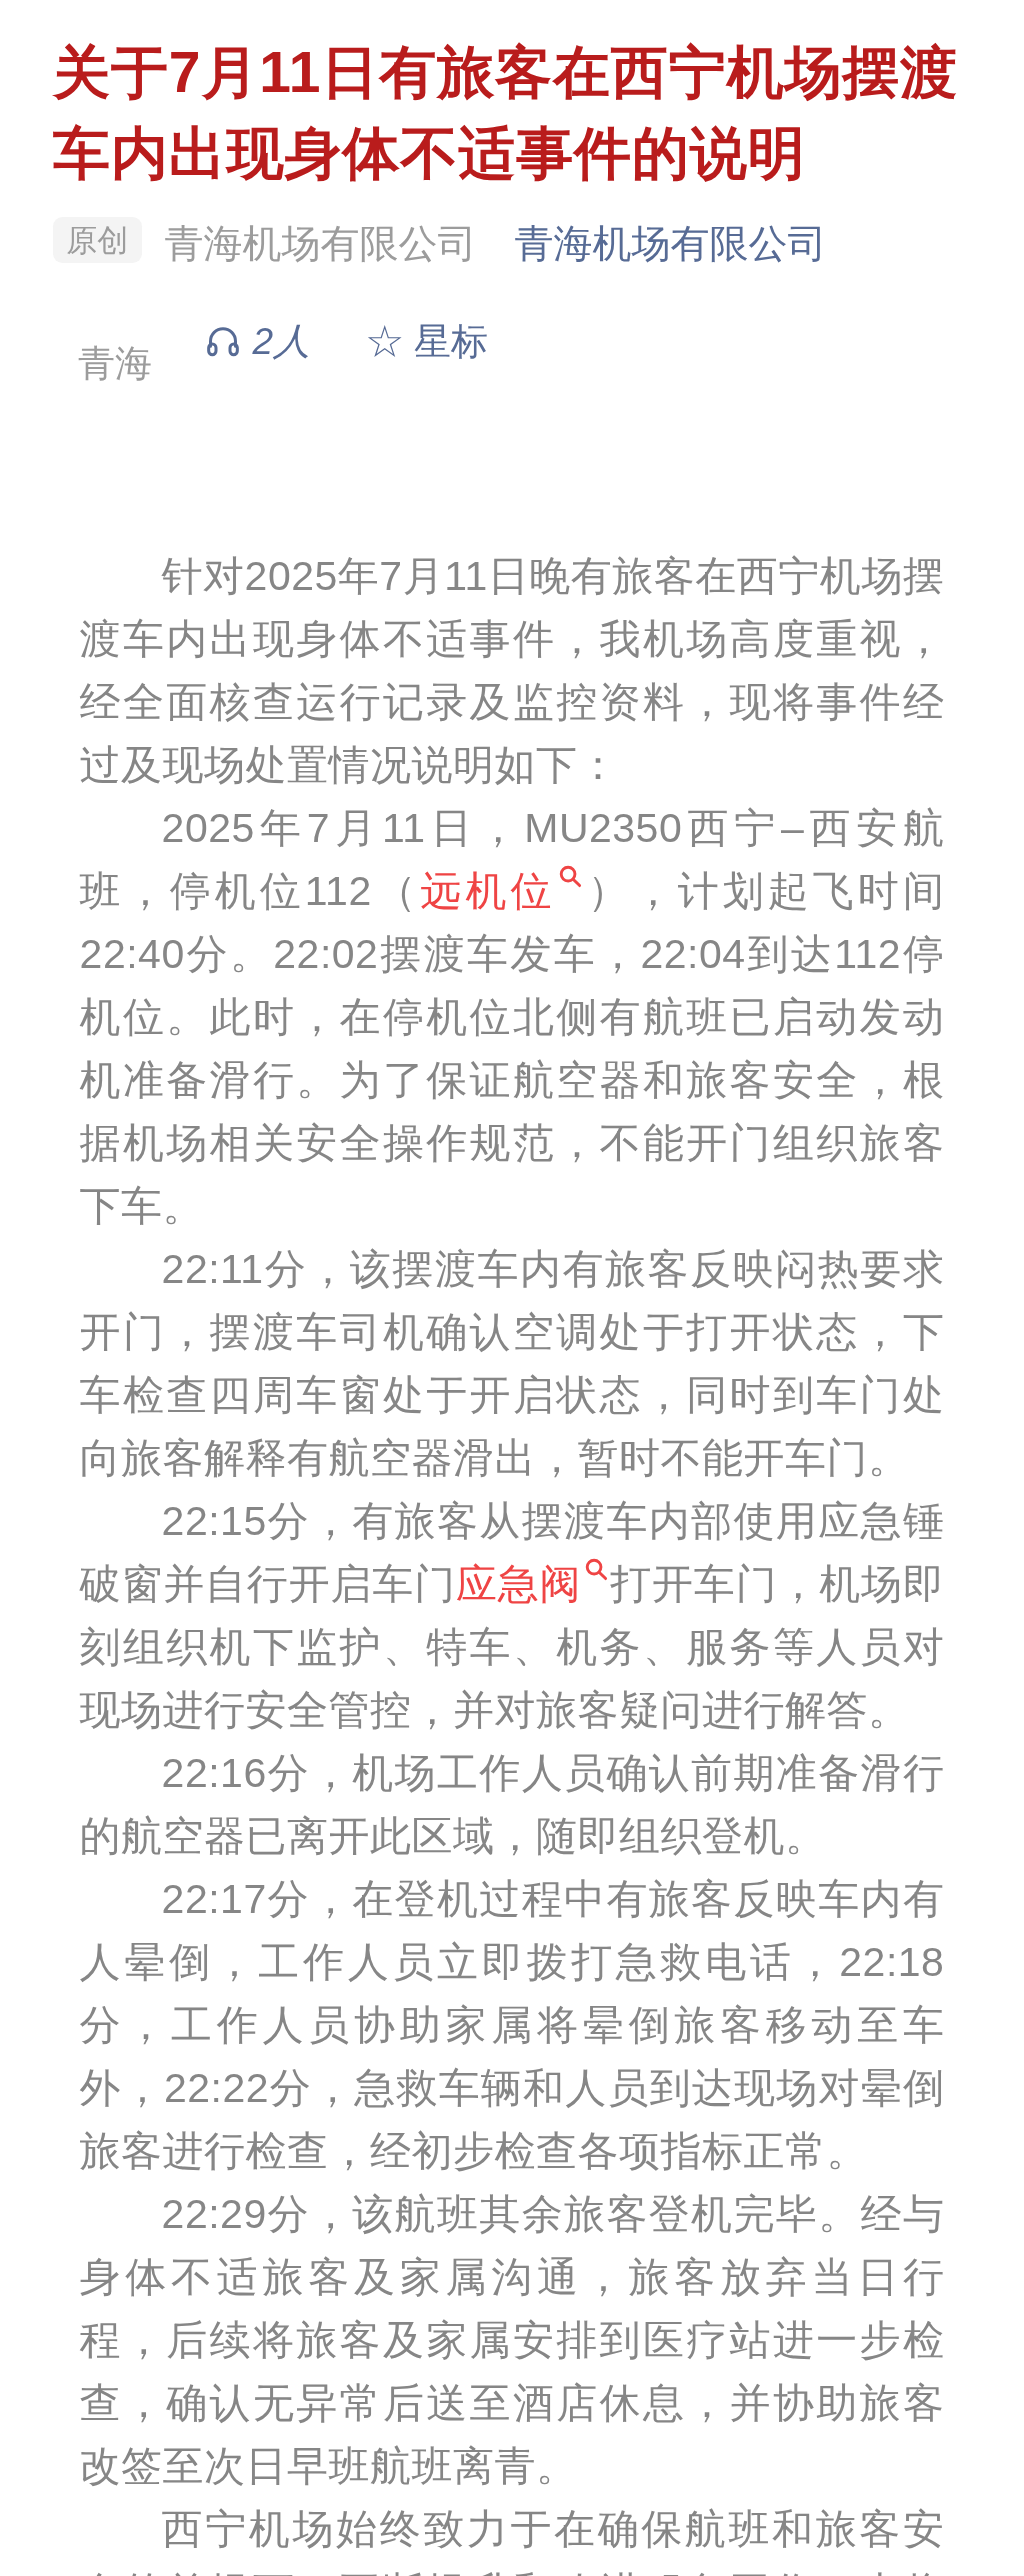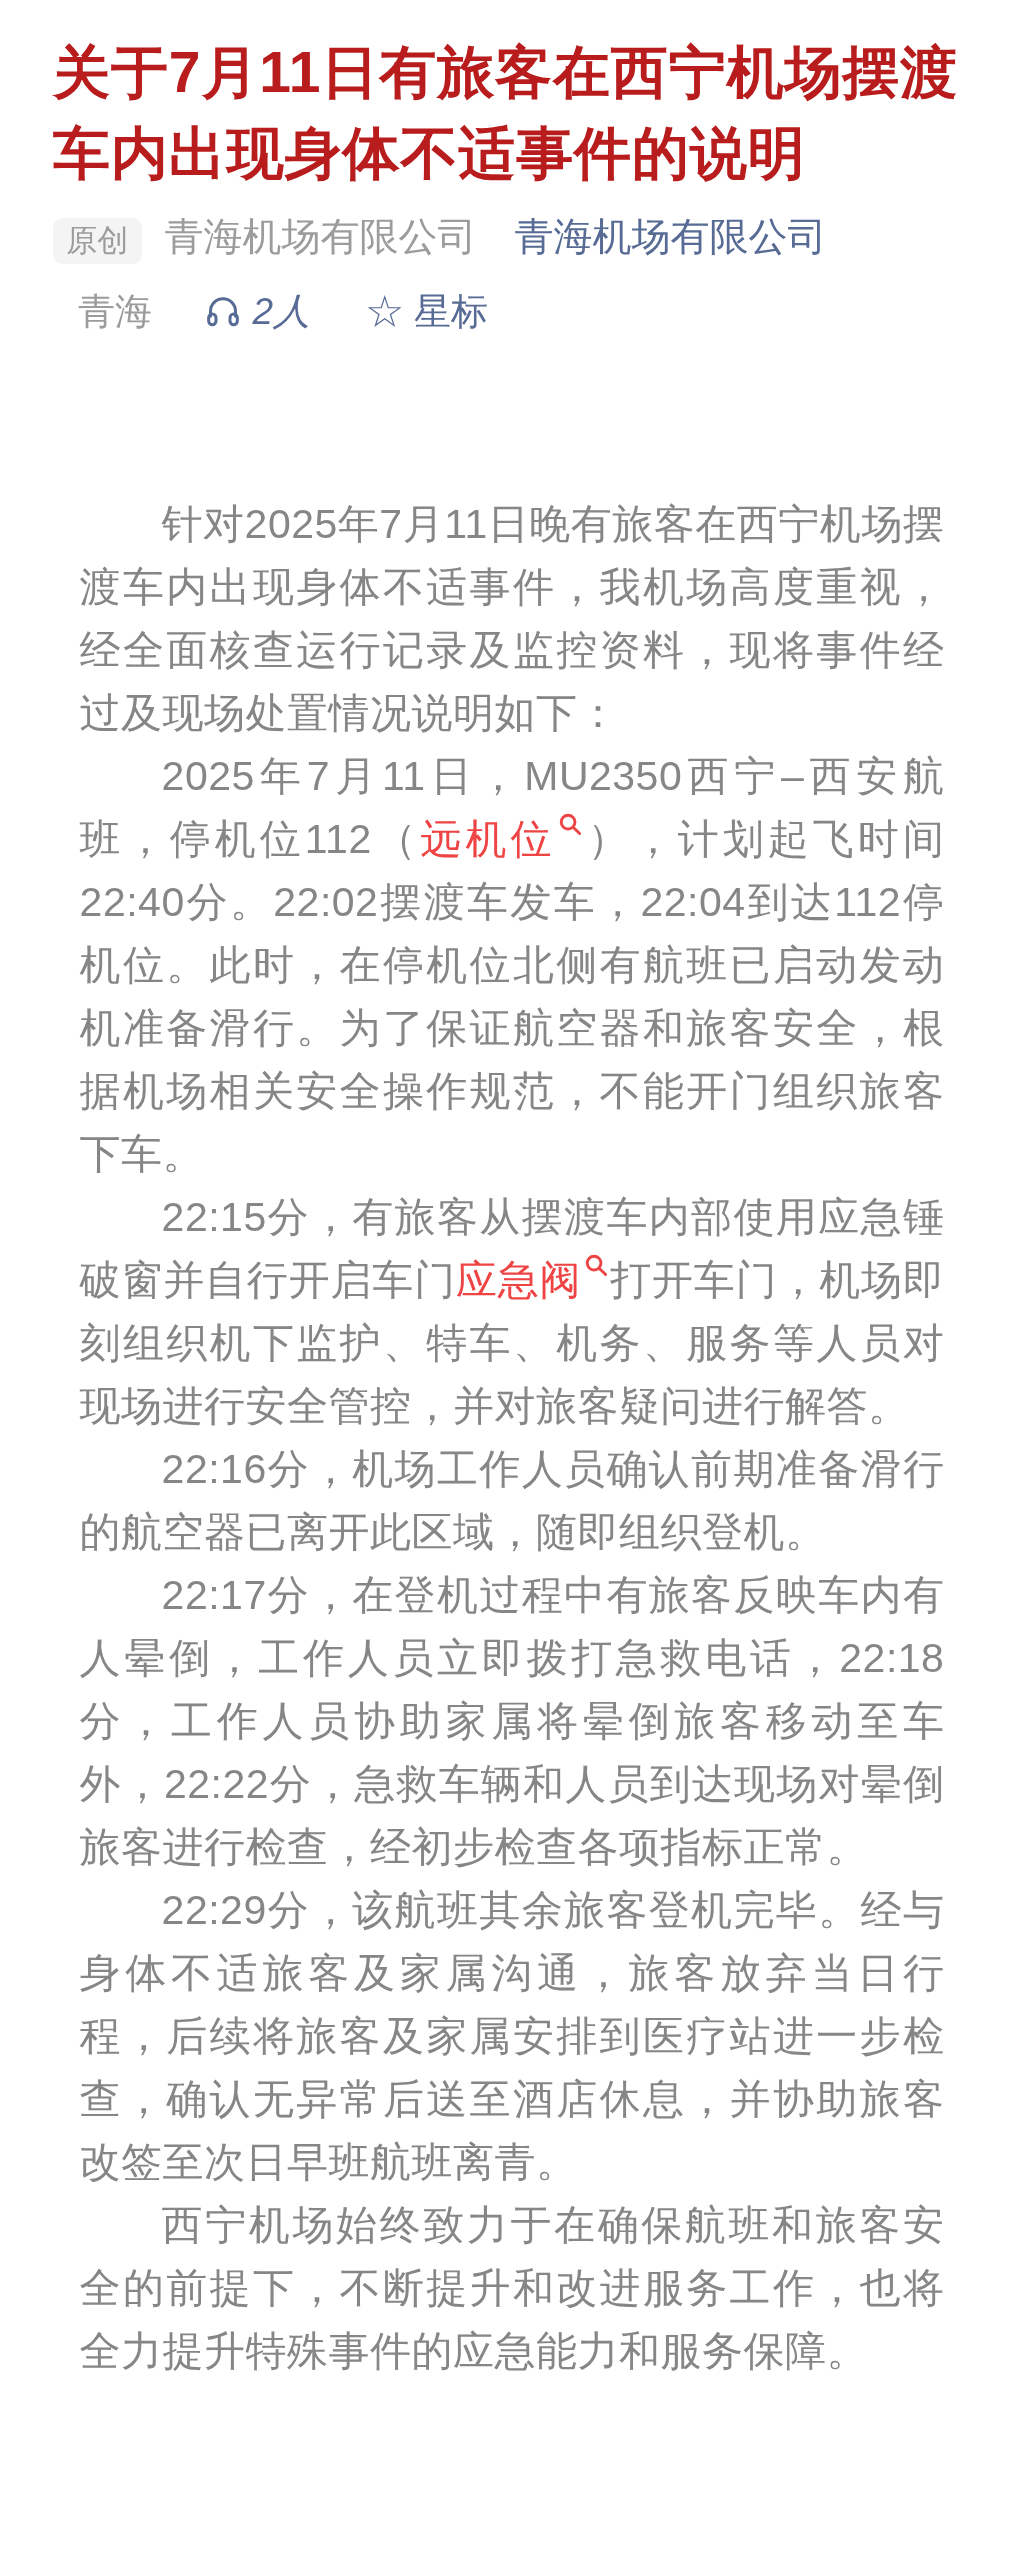--- a/index.html
+++ b/index.html
@@ -17,23 +17,23 @@
   }
   .article-title {
     margin: 0;
     color: #b91c1c;
     font-size: 57px;
     line-height: 81px;
     font-weight: 700;
     letter-spacing: 0.9px;
   }
   .meta-row1 {
-    margin-top: 16px;
+    margin-top: 23px;
     display: flex;
-    align-items: flex-end;
+    align-items: flex-start;
     white-space: nowrap;
   }
   .original-badge {
     background: #f4f4f4;
     color: #9c9c9c;
     font-size: 31px;
     line-height: 31px;
     padding: 7.6px 13.3px;
     border-radius: 9.5px;
     margin-right: 23px;
@@ -51,21 +51,21 @@
     cursor: pointer;
   }
   .meta-row2 {
     margin-top: 23px;
     display: flex;
     align-items: center;
     color: #9c9c9c;
     font-size: 37px;
     white-space: nowrap;
   }
-  .publish-location { margin-left: 25px; }
+  .publish-location { margin-left: 25px; margin-top: 45px; }
   .listen-group {
     margin-left: 51px;
     display: inline-flex;
     align-items: center;
     color: #576b95;
     cursor: pointer;
     font-style: italic;
   }
   .listen-group svg { width: 40px; height: 40px; margin-right: 9.5px; display: block; }
   .star-group {
@@ -137,20 +137,21 @@
       <span>星标</span>
     </span>
   </div>
 
   <div class="article-body">
       <p><span>针对2025年7月11日晚有旅客在西宁机场摆渡车内出现身体不适事件，我机场高度重视，经全面核查运行记录及监控资料，现将事件经过及现场处置情况说明如下：</span></p>
       <p><span>2025年7月11日，MU2350西宁–西安航班，停机位112（</span><a class="inline-search-link"><span>远机位</span><span class="search-icon-wrap"><svg viewBox="0 0 24 24" fill="none" stroke="currentColor" stroke-width="2.6" stroke-linecap="round">
               <circle cx="10" cy="10" r="6.2"></circle>
               <line x1="14.8" y1="14.8" x2="20.4" y2="20.4"></line>
             </svg></span></a><span>），计划起飞时间22:40分。22:02摆渡车发车，22:04到达112停机位。此时，在停机位北侧有航班已启动发动机准备滑行。为了保证航空器和旅客安全，根据机场相关安全操作规范，不能开门组织旅客下车。</span></p>
+      <p><span>22:11分，该摆渡车内有旅客反映闷热要求开门，摆渡车司机确认空调处于打开状态，下车检查四周车窗处于开启状态，同时到车门处向旅客解释有航空器滑出，暂时不能开车门。</span></p>
       <p><span>22:15分，有旅客从摆渡车内部使用应急锤破窗并自行开启车门</span><a class="inline-search-link"><span>应急阀</span><span class="search-icon-wrap"><svg viewBox="0 0 24 24" fill="none" stroke="currentColor" stroke-width="2.6" stroke-linecap="round">
               <circle cx="10" cy="10" r="6.2"></circle>
               <line x1="14.8" y1="14.8" x2="20.4" y2="20.4"></line>
             </svg></span></a><span>打开车门，机场即刻组织机下监护、特车、机务、服务等人员对现场进行安全管控，并对旅客疑问进行解答。</span></p>
       <p><span>22:16分，机场工作人员确认前期准备滑行的航空器已离开此区域，随即组织登机。</span></p>
       <p><span>22:17分，在登机过程中有旅客反映车内有人晕倒，工作人员立即拨打急救电话，22:18分，工作人员协助家属将晕倒旅客移动至车外，22:22分，急救车辆和人员到达现场对晕倒旅客进行检查，经初步检查各项指标正常。</span></p>
       <p><span>22:29分，该航班其余旅客登机完毕。经与身体不适旅客及家属沟通，旅客放弃当日行程，后续将旅客及家属安排到医疗站进一步检查，确认无异常后送至酒店休息，并协助旅客改签至次日早班航班离青。</span></p>
       <p><span>西宁机场始终致力于在确保航班和旅客安全的前提下，不断提升和改进服务工作，也将全力提升特殊事件的应急能力和服务保障。</span></p>
     </div>
 

